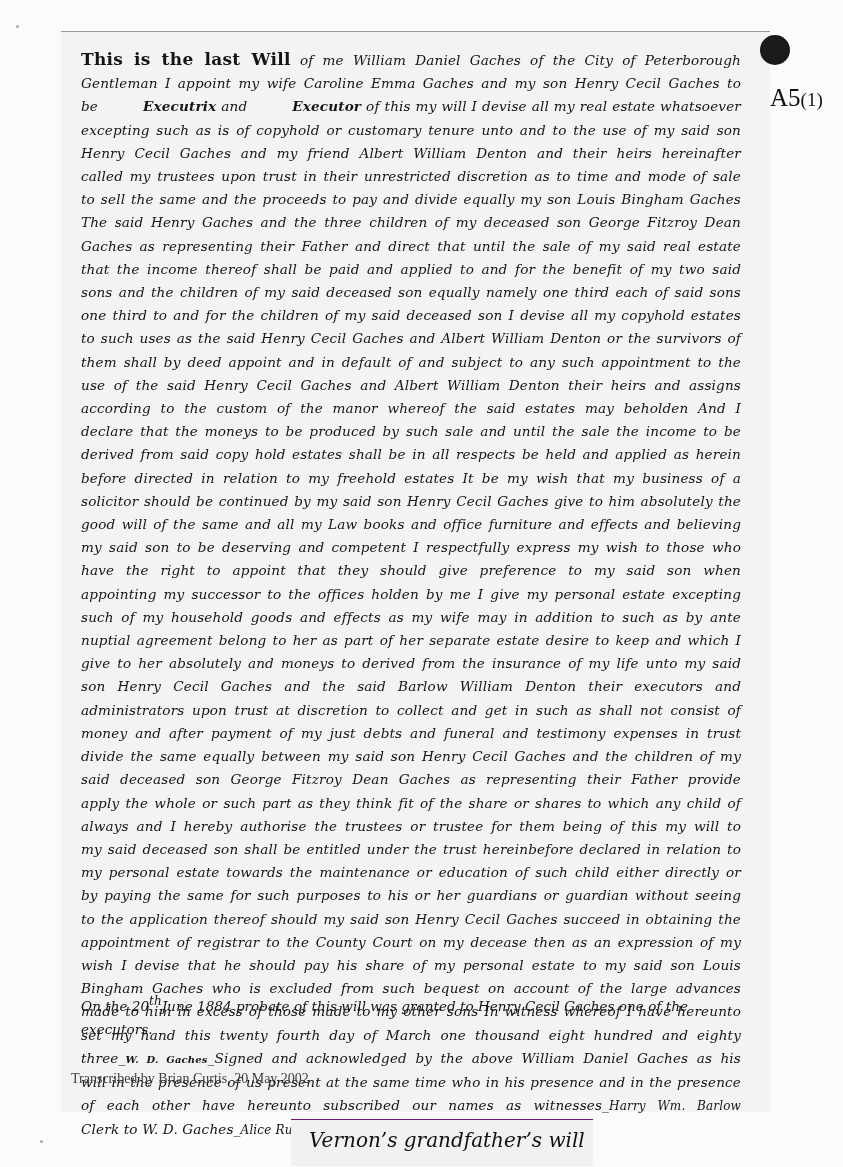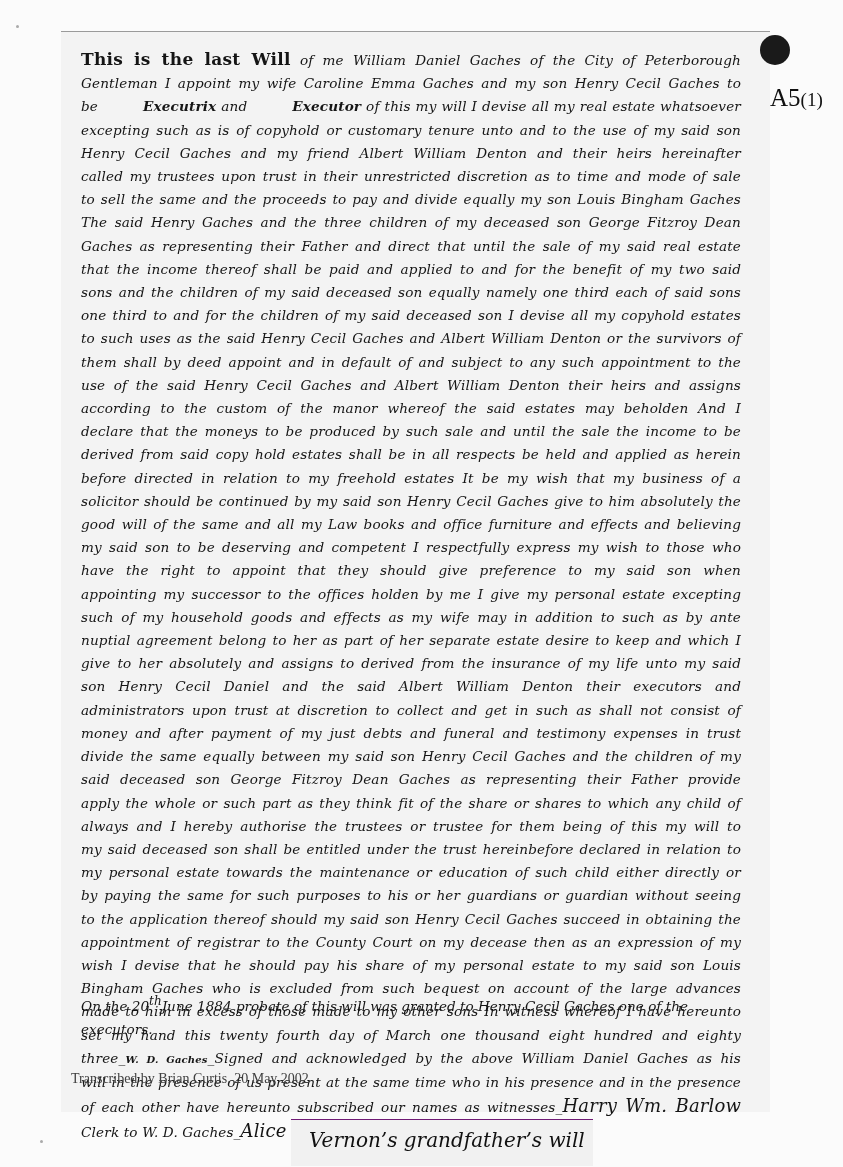--- a/index.html
+++ b/index.html
@@ -23,21 +23,21 @@
   .will-body .line.last { text-align-last: left; }
   .blackletter {
     font-family: "DejaVu Serif", serif; font-style: normal; font-weight: bold;
     font-size: 17px; letter-spacing: 0.3px;
   }
   .bold-it { font-weight: bold; margin-left: 40px; }
   .sig {
     font-family: "DejaVu Serif", serif; font-style: italic; font-weight: bold;
     font-size: 10px;
   }
-  .sig-large { font-size: 18px; font-weight: normal; }
+  .sig-large { font-size: 12px; font-weight: normal; }
   .probate {
     position: absolute; left: 81px; top: 990px; width: 660px;
     font-family: "DejaVu Serif", serif; font-style: italic;
     font-size: 13.6px; line-height: 23px; color: #151515;
   }
   .probate sup { font-size: 12px; }
   .transcribed {
     position: absolute; left: 71px; top: 1071px;
     font-family: "Liberation Serif", serif; font-size: 14px; color: #404040;
   }
@@ -88,22 +88,22 @@
     <span class="line"><span>declare that the moneys to be produced by such sale and until the sale the income to be</span></span>
     <span class="line"><span>derived from said copy hold estates shall be in all respects be held and applied as herein</span></span>
     <span class="line"><span>before directed in relation to my freehold estates It be my wish that my business of a</span></span>
     <span class="line"><span>solicitor should be continued by my said son Henry Cecil Gaches give to him absolutely the</span></span>
     <span class="line"><span>good will of the same and all my Law books and office furniture and effects and believing</span></span>
     <span class="line"><span>my said son to be deserving and competent I respectfully express my wish to those who</span></span>
     <span class="line"><span>have the right to appoint that they should give preference to my said son when</span></span>
     <span class="line"><span>appointing my successor to the offices holden by me I give my personal estate excepting</span></span>
     <span class="line"><span>such of my household goods and effects as my wife may in addition to such as by ante</span></span>
     <span class="line"><span>nuptial agreement belong to her as part of her separate estate desire to keep and which I</span></span>
-    <span class="line"><span>give to her absolutely and assigns to derived from the insurance of my life unto my said</span></span>
-    <span class="line"><span>son Henry Cecil Daniel and the said Albert William Denton their executors and</span></span>
+    <span class="line"><span>give to her absolutely and moneys to derived from the insurance of my life unto my said</span></span>
+    <span class="line"><span>son Henry Cecil Gaches and the said Barlow William Denton their executors and</span></span>
     <span class="line"><span>administrators upon trust at discretion  to collect and get in such as shall not consist of</span></span>
     <span class="line"><span>money and after payment of my just debts and funeral and testimony expenses in trust</span></span>
     <span class="line"><span>divide the same equally between my said son Henry Cecil Gaches and the children of my</span></span>
     <span class="line"><span>said deceased son George Fitzroy Dean Gaches as representing their Father provide</span></span>
     <span class="line"><span>apply the whole or such part as they think fit of the share or shares to which any child of</span></span>
     <span class="line"><span>always and I hereby authorise the trustees or trustee for them being of this my will to</span></span>
     <span class="line"><span>my said deceased son shall be entitled under the trust hereinbefore declared in relation to</span></span>
     <span class="line"><span>my personal estate towards the maintenance or education of such child  either directly or</span></span>
     <span class="line"><span>by paying the same for such purposes to his or her guardians or guardian without seeing</span></span>
     <span class="line"><span>to the application thereof should my said son Henry Cecil Gaches succeed in obtaining the</span></span>

